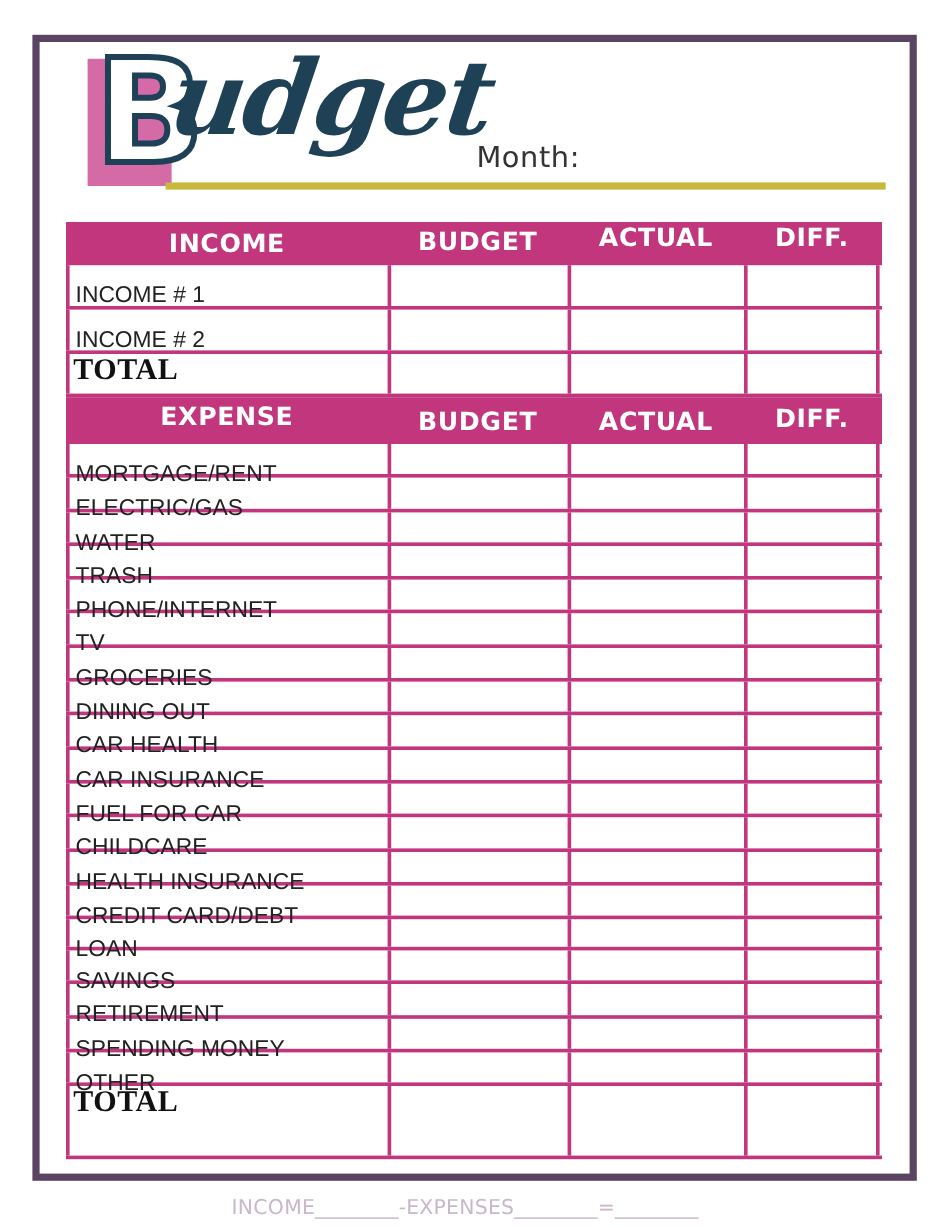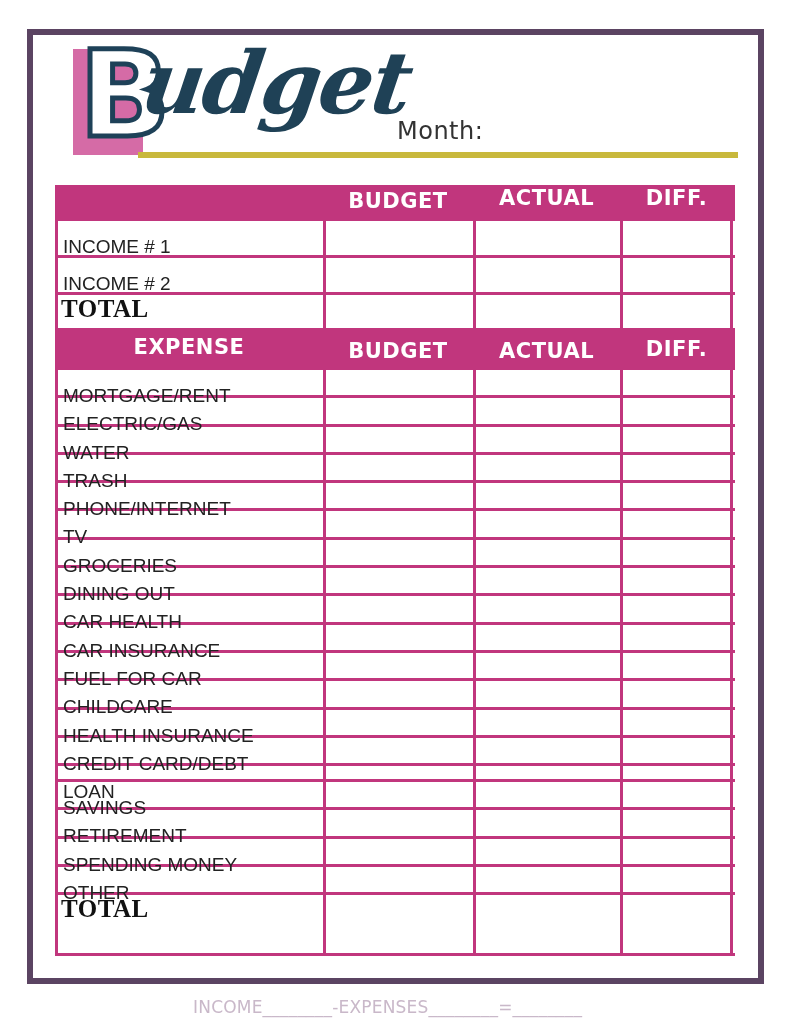--- a/index.html
+++ b/index.html
@@ -32,20 +32,21 @@
   <div class="pink"></div>
   <div class="bletter">B</div>
 </div>
 <div class="script">udget</div>
 <div class="month">Month:</div>
 <div class="rule"></div>
 
 <div class="grid">
 
   <div class="hdr" style="height:36px;">
+    <span style="left:0;width:268px;top:6px;">INCOME</span>
     <span style="left:268px;width:150px;top:4px;">BUDGET</span>
     <span style="left:418px;width:147px;top:1px;">ACTUAL</span>
     <span style="left:565px;width:113px;top:1px;">DIFF.</span>
   </div>
 
   <div id="income-body">
       <div class="row" style="height: 37px;">
         <div class="rowbox"></div>
         <span class="lbl">INCOME # 1</span>
         <div class="cell" style="left: 268px; width: 150px;"></div>
@@ -167,21 +168,21 @@
         <div class="cell" style="left: 418px; width: 147px;"></div>
         <div class="cell" style="left: 565px; width: 113px;"></div>
       </div>
       <div class="row" style="height: 28.3px;">
         <div class="rowbox"></div>
         <span class="lbl">CREDIT CARD/DEBT</span>
         <div class="cell" style="left: 268px; width: 150px;"></div>
         <div class="cell" style="left: 418px; width: 147px;"></div>
         <div class="cell" style="left: 565px; width: 113px;"></div>
       </div>
-      <div class="row" style="height: 16px;">
+      <div class="row" style="height: 26px;">
         <div class="rowbox"></div>
         <span class="lbl">LOAN</span>
         <div class="cell" style="left: 268px; width: 150px;"></div>
         <div class="cell" style="left: 418px; width: 147px;"></div>
         <div class="cell" style="left: 565px; width: 113px;"></div>
       </div>
       <div class="row" style="height: 28.3px;">
         <div class="rowbox"></div>
         <span class="lbl">SAVINGS</span>
         <div class="cell" style="left: 268px; width: 150px;"></div>

